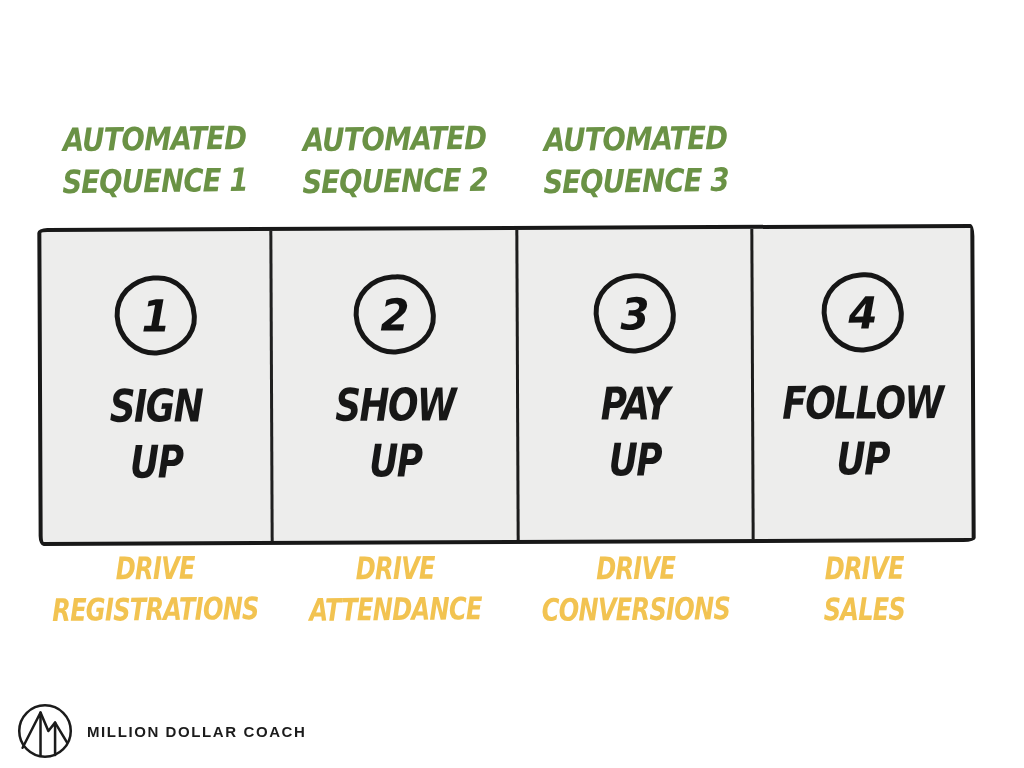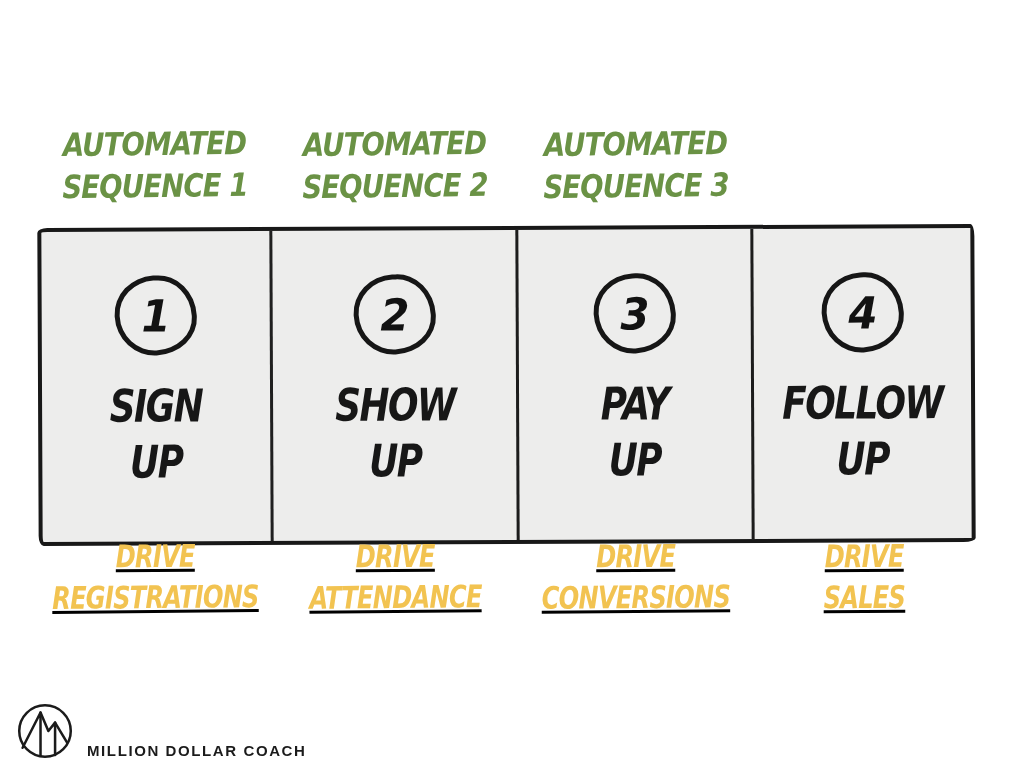--- a/index.html
+++ b/index.html
@@ -5,21 +5,21 @@
   html,body{margin:0;padding:0;background:#fff;}
   .stage{
     position:relative;width:1024px;height:768px;background:#ffffff;
     overflow:hidden;font-family:"DejaVu Sans",sans-serif;
   }
   
   .grid-row{
     position:absolute;left:38px;width:937px;
     display:grid;grid-template-columns:234px 246px 235px 222px;
   }
-  .cell{display:flex;flex-direction:column;align-items:center;justify-content:center;}
+  .cell{display:flex;flex-direction:column;align-items:center;justify-content:flex-start;}
   
   .marker{font-weight:bold;font-style:italic;letter-spacing:-1px;}
   
   .top-row{top:118px;height:94px;}
   .seq-label{
     color:#6a9245;font-size:32px;line-height:1.32;text-align:center;
     transform:scaleX(0.86) rotate(-0.6deg);white-space:nowrap;
   }
   .webinar-wrap{
     display:flex;align-items:center;gap:7px;color:#6a9245;
@@ -49,28 +49,28 @@
     border-radius:50% 47% 52% 49% / 48% 53% 46% 52%;
     display:flex;align-items:center;justify-content:center;
     margin-top:44px;transform:rotate(-3deg);
   }
   .step-number{font-size:44px;color:#121212;transform:rotate(3deg) scaleX(0.95);}
   .step-label{
     margin-top:23px;font-size:45px;line-height:1.24;text-align:center;
     color:#171717;transform:scaleX(0.8);letter-spacing:-2px;white-space:nowrap;
   }
   
-  .bottom-row{top:536px;height:90px;text-decoration:underline;}
+  .bottom-row{top:548px;height:90px;}
   .drive-label{
     color:#f2c351;font-size:31px;line-height:1.32;text-align:center;
     transform:scaleX(0.78) rotate(-0.4deg);white-space:nowrap;
   }
   
   .footer{
-    position:absolute;left:17px;top:703px;display:flex;align-items:flex-end;gap:14px;
+    position:absolute;left:17px;top:703px;display:flex;align-items:center;gap:14px;
   }
   .brand-text{
     font-family:"Liberation Sans",sans-serif;font-weight:bold;font-size:15px;
     letter-spacing:1.6px;color:#1b1b1b;
   }
 </style>
 </head>
 <body>
 
 <div class="stage">

